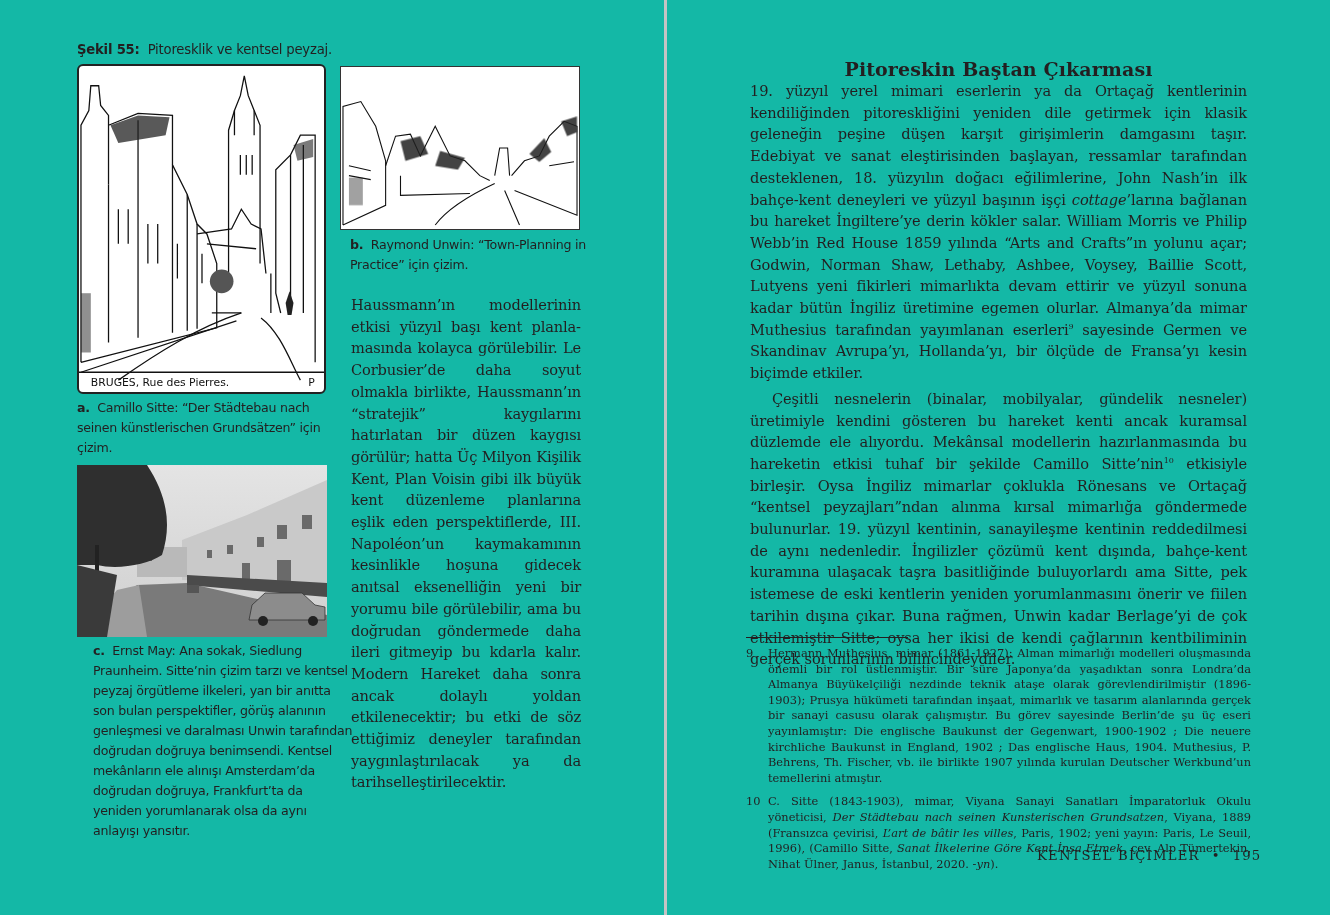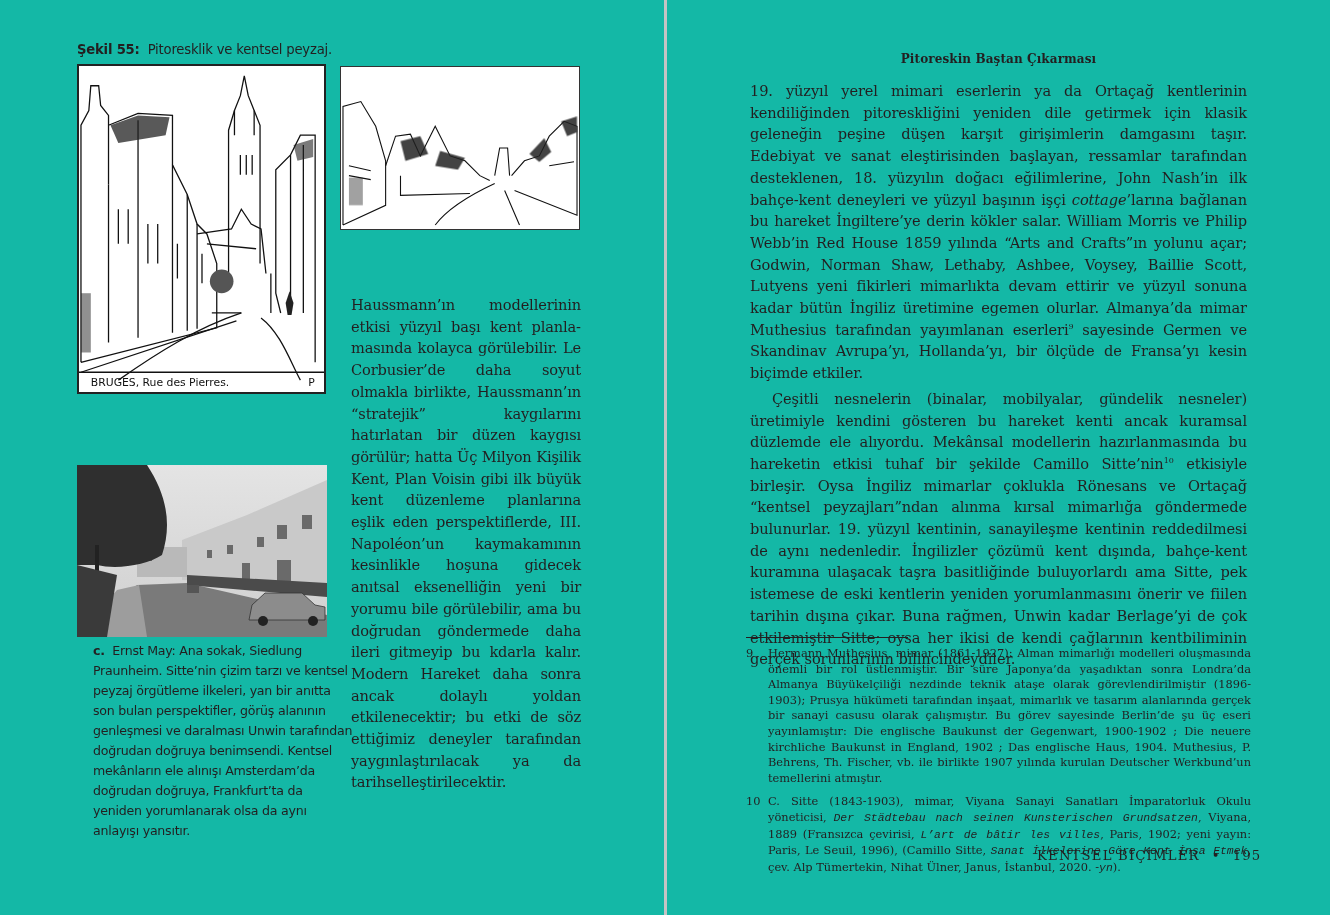--- a/index.html
+++ b/index.html
@@ -9,51 +9,51 @@
   .page-right { left:667px; width:663px; }
   .gutter { position:absolute; left:664px; top:0; width:3px; height:915px; background:#c4c4c4; }
 
   .sans { font-family:"DejaVu Sans", "Liberation Sans", sans-serif; }
   .serif { font-family:"DejaVu Serif", "Liberation Serif", serif; }
 
   .fig-title { position:absolute; left:77px; top:42px; font-size:13.2px; letter-spacing:-0.2px; white-space:nowrap; }
   .fig-title b { font-weight:bold; }
 
   .illus { position:absolute; background:#fff; overflow:hidden; }
-  .illus-a { left:77px; top:64px; width:249px; height:330px; border:2px solid #222; border-radius:0; box-sizing:border-box; }
+  .illus-a { left:77px; top:64px; width:249px; height:330px; border:2px solid #222; border-radius:6px; box-sizing:border-box; }
   .illus-b { left:340px; top:66px; width:240px; height:164px; border:1.5px solid #333; box-sizing:border-box; }
   .illus-c { left:77px; top:465px; width:250px; height:172px; background:#8f8f8f; }
   .illus svg { display:block; width:100%; height:100%; }
 
   .caption { position:absolute; font-size:12.6px; line-height:20px; letter-spacing:-0.25px; }
   .caption .tag { font-weight:bold; }
   .cap-a { left:77px; top:398px; width:262px; }
   .cap-b { left:350px; top:235px; width:240px; }
   .cap-c { left:93px; top:641px; width:262px; }
 
   .col-text { position:absolute; left:351px; top:294px; width:230px; font-size:14.6px; line-height:21.7px; text-align:justify; hyphens:manual; letter-spacing:-0.15px; }
   .col-text p { margin:0; }
   .col-text p + p { text-indent:22px; }
 
   .running-left { position:absolute; left:70px; top:865px; font-size:14.2px; letter-spacing:0.6px; white-space:nowrap; }
   .running-right { position:absolute; left:1037px; top:848px; font-size:13.2px; letter-spacing:1.2px; white-space:nowrap; }
   .bullet { margin:0 12px; }
 
-  .section-title { position:absolute; left:746px; width:505px; top:42px; text-align:center; font-size:12px; font-weight:bold; letter-spacing:0.1px; }
+  .section-title { position:absolute; left:746px; width:505px; top:42px; text-align:center; font-size:19px; font-weight:bold; letter-spacing:0.1px; }
   .body-right { position:absolute; left:746px; top:76px; width:505px; font-size:14.6px; line-height:21.7px; text-align:justify; letter-spacing:-0.1px; }
   .body-right p { margin:4px; }
   .body-right p + p { text-indent:22px; }
   .body-right sup { font-size:8px; line-height:0; }
 
   .fn-rule { position:absolute; left:746px; top:637px; width:162px; height:1px; background:#231f20; }
   .footnotes { position:absolute; left:746px; top:646px; width:505px; font-size:11.4px; line-height:15.6px; }
   .fn { position:relative; padding-left:22px; text-align:justify; }
   .fn + .fn { margin-top:8px; }
   .fn-num { position:absolute; left:0; top:0; }
-  .fn i { font-style:italic;font-family:Liberation Mono, monospace; }
+  .fn i { font-style:italic; }
 </style>
 </head>
 <body>
 
 <div class="page page-left">
 
   <div class="fig-title sans">
     <b>Şekil 55:</b>&nbsp;
     <span>Pitoresklik ve kentsel peyzaj.</span>
   </div>
@@ -104,21 +104,29 @@
       <g fill="#222" opacity="0.85">
         <path d="M60 75 L80 70 L88 88 L65 95 Z"></path>
         <path d="M100 85 L125 92 L118 104 L95 100 Z"></path>
         <path d="M190 88 L205 72 L212 86 L200 96 Z"></path>
         <path d="M222 55 L238 50 L238 66 L228 70 Z"></path>
         <rect x="8" y="112" width="14" height="28" opacity="0.5"></rect>
       </g>
     </svg>
   </div>
 
-
+  <div class="caption sans cap-b">
+    <span class="tag">b.</span>&nbsp;
+    <span>Raymond Unwin: “Town-Planning in Practice” için çizim.</span>
+  </div>
+
+  <div class="caption sans cap-a">
+    <span class="tag">a.</span>&nbsp;
+    <span>Camillo Sitte: “Der Städtebau nach seinen künstlerischen Grundsätzen” için çizim.</span>
+  </div>
 
   <div class="illus illus-c">
     <svg viewBox="0 0 250 172" preserveAspectRatio="none">
       <defs>
         <linearGradient id="sky" x1="0" y1="0" x2="0" y2="1">
           <stop offset="0" stop-color="#e4e4e4"></stop>
           <stop offset="1" stop-color="#cfcfcf"></stop>
         </linearGradient>
       </defs>
       <rect x="0" y="0" width="250" height="172" fill="url(#sky)"></rect>

